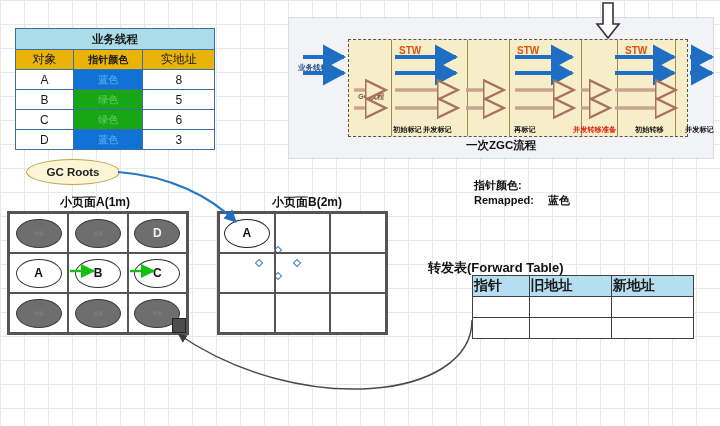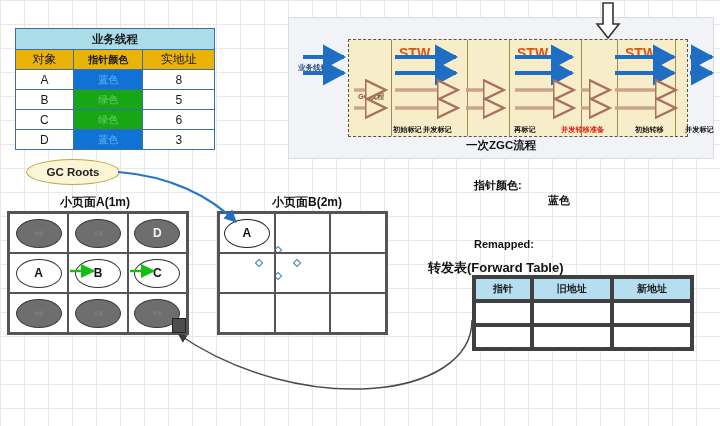--- a/index.html
+++ b/index.html
@@ -46,35 +46,35 @@
            align-items:center;justify-content:center;font-size:11px;}
   .obj-garbage{background:#6e6e6e;border:1px solid #3a3a3a;color:#8a8a8a;font-size:5px;}
   .obj-live{background:#fff;border:1.6px solid #333;color:#111;font-weight:bold;font-size:12px;}
   .obj-gray-label{background:#6e6e6e;border:1px solid #3a3a3a;color:#f2f2f2;font-weight:bold;font-size:12px;}
   #sel-A{border:1.6px solid #222;background:#fff;}
   .handle{position:absolute;width:4px;height:4px;background:#fff;border:1px solid #3a7fc1;transform:rotate(45deg);}
   #corner-sq{left:172px;top:318px;width:12px;height:13px;background:#4d4d4d;border:1px solid #222;}
   
   #legend{left:474px;top:178px;font-size:11px;font-weight:bold;line-height:14.5px;color:#111;}
   #legend .row{display:flex;}
-  #legend .k{width:74px;margin-top:44px;}
+  #legend .k{width:74px;}
   
   #fwd-title{left:428px;top:259px;font-size:13px;font-weight:bold;color:#111;}
   #fwd-table{left:472px;top:275px;width:222px;border-collapse:collapse;
              border:1px solid #3a6ea5;background:#fff;}
-  #fwd-table td{border:4px solid #404040;height:18px;font-size:10px;
-             font-weight:bold;text-align:center;}
+  #fwd-table td{border:1px solid #404040;height:18px;font-size:14px;
+             font-weight:bold;}
   #fwd-table .hdr td{background:#b5dff0;}
   
   #zgc-wrap{left:288px;top:17px;width:424px;height:140px;
             background:#f2f3f7;border:1px solid #d8dae2;}
   #zgc-box{left:348px;top:39px;width:338px;height:96px;
            background:#f7eec9;border:1.6px dashed #555;}
   .zsep{position:absolute;top:0;width:0;border-left:1.2px solid #9a8b50;height:96px;}
-  .stw{position:absolute;color:#e2500f;font-weight:bold;font-size:14px;}
+  .stw{position:absolute;color:#e2500f;font-weight:bold;font-size:10px;}
   .phase{position:absolute;bottom:1px;font-size:7.2px;font-weight:bold;color:#111;white-space:nowrap;}
   .phase.hot{color:#e01b0f;}
   #zgc-caption{left:466px;top:138px;font-size:11.5px;font-weight:bold;color:#111;}
   .lbl-biz{position:absolute;left:298px;top:63px;font-size:7.5px;font-weight:bold;color:#2c4c8c;}
   .lbl-gc{position:absolute;left:358px;top:92px;font-size:7.5px;font-weight:bold;color:#7a5a3a;}
   svg.ov{position:absolute;left:0;top:0;width:720px;height:426px;pointer-events:none;}
 </style>
 </head>
 <body>
 
@@ -204,21 +204,21 @@
   <div class="zsep" style="left:268px;"></div>
   <div class="zsep" style="left:326px;"></div>
 
   <div class="stw" style="left:50px;top:5px;">STW</div>
   <div class="stw" style="left:168px;top:5px;">STW</div>
   <div class="stw" style="left:276px;top:5px;">STW</div>
 
   <div class="phase" style="left:44px;">初始标记</div>
   <div class="phase" style="left:74px;">并发标记</div>
   <div class="phase" style="left:165px;">再标记</div>
-  <div class="phase hot" style="left:212px;margin-top:48px;">并发转移准备</div>
+  <div class="phase hot" style="left:224px;margin-top:48px;">并发转移准备</div>
   <div class="phase" style="left:270px;padding-left:16px;">初始转移</div>
   <div class="phase" style="left:336px;">并发标记</div>
 </div>
 <div class="abs lbl-biz">业务线程</div>
 <div class="abs lbl-gc">GC线程</div>
 <div class="abs" id="zgc-caption">一次ZGC流程</div>
 
 <svg class="ov" viewBox="0 0 720 426">
   <defs>
     <marker id="mBlue" markerWidth="7" markerHeight="7" refX="5.5" refY="3" orient="auto">

